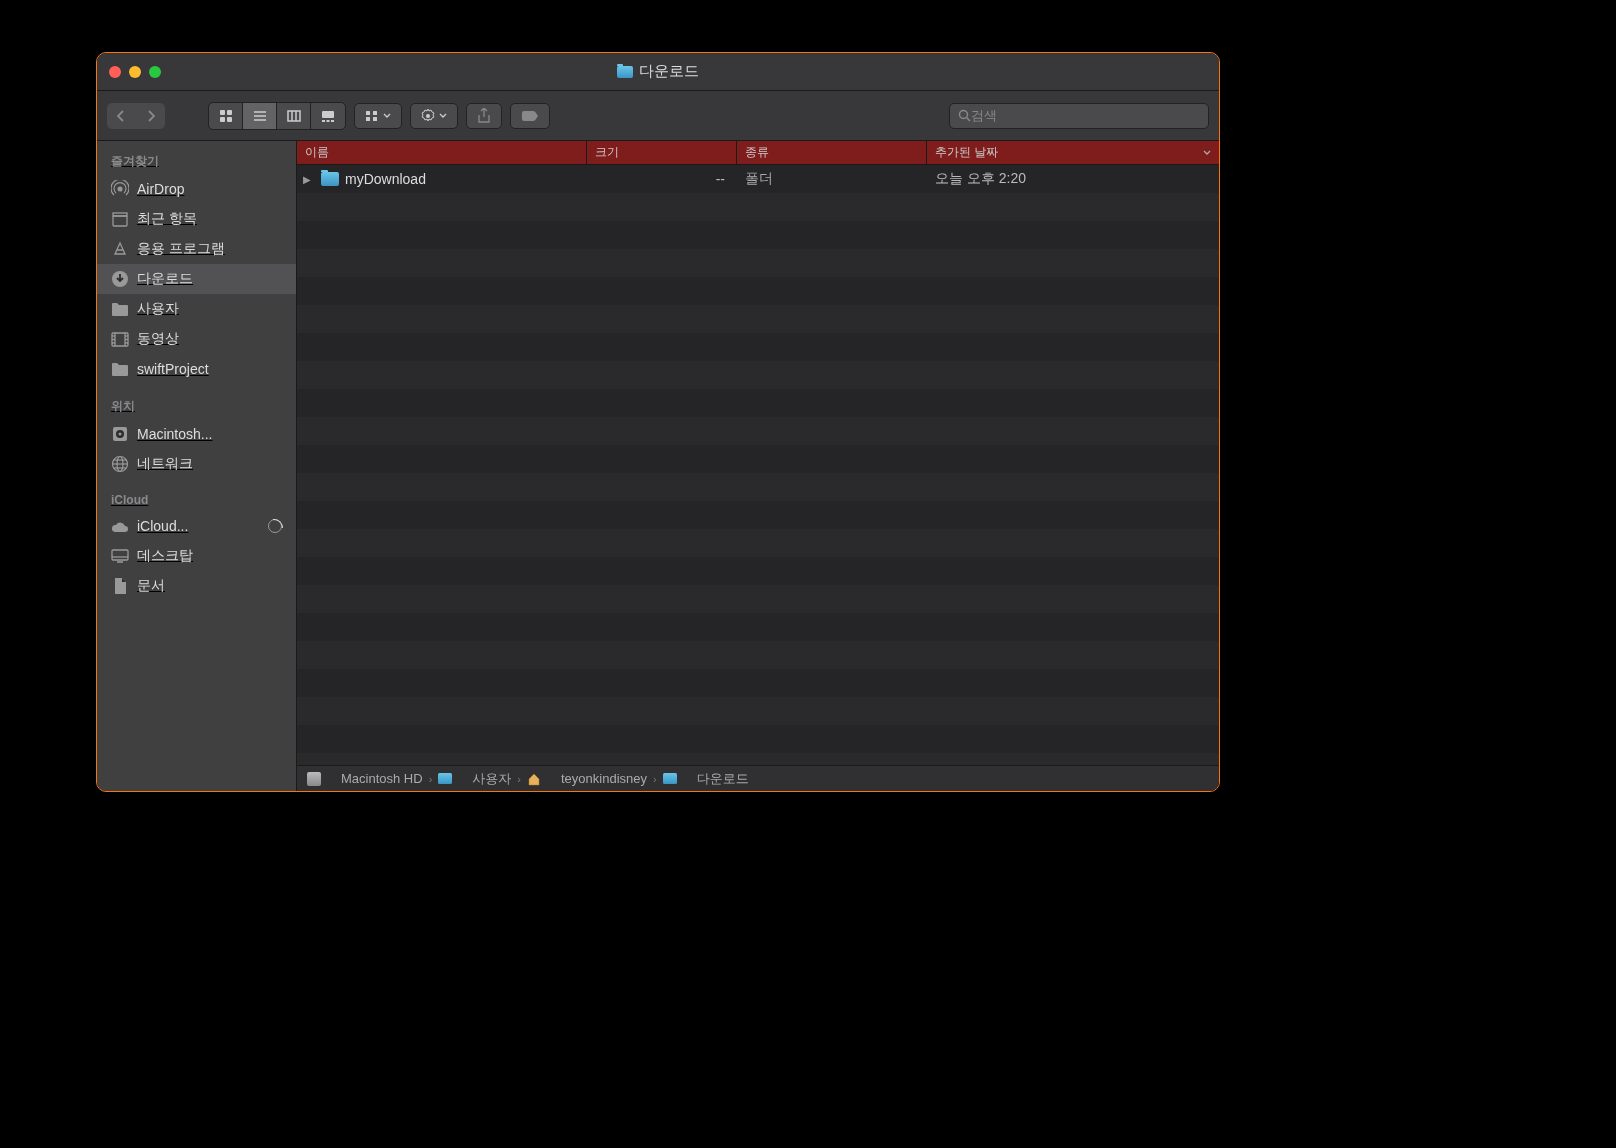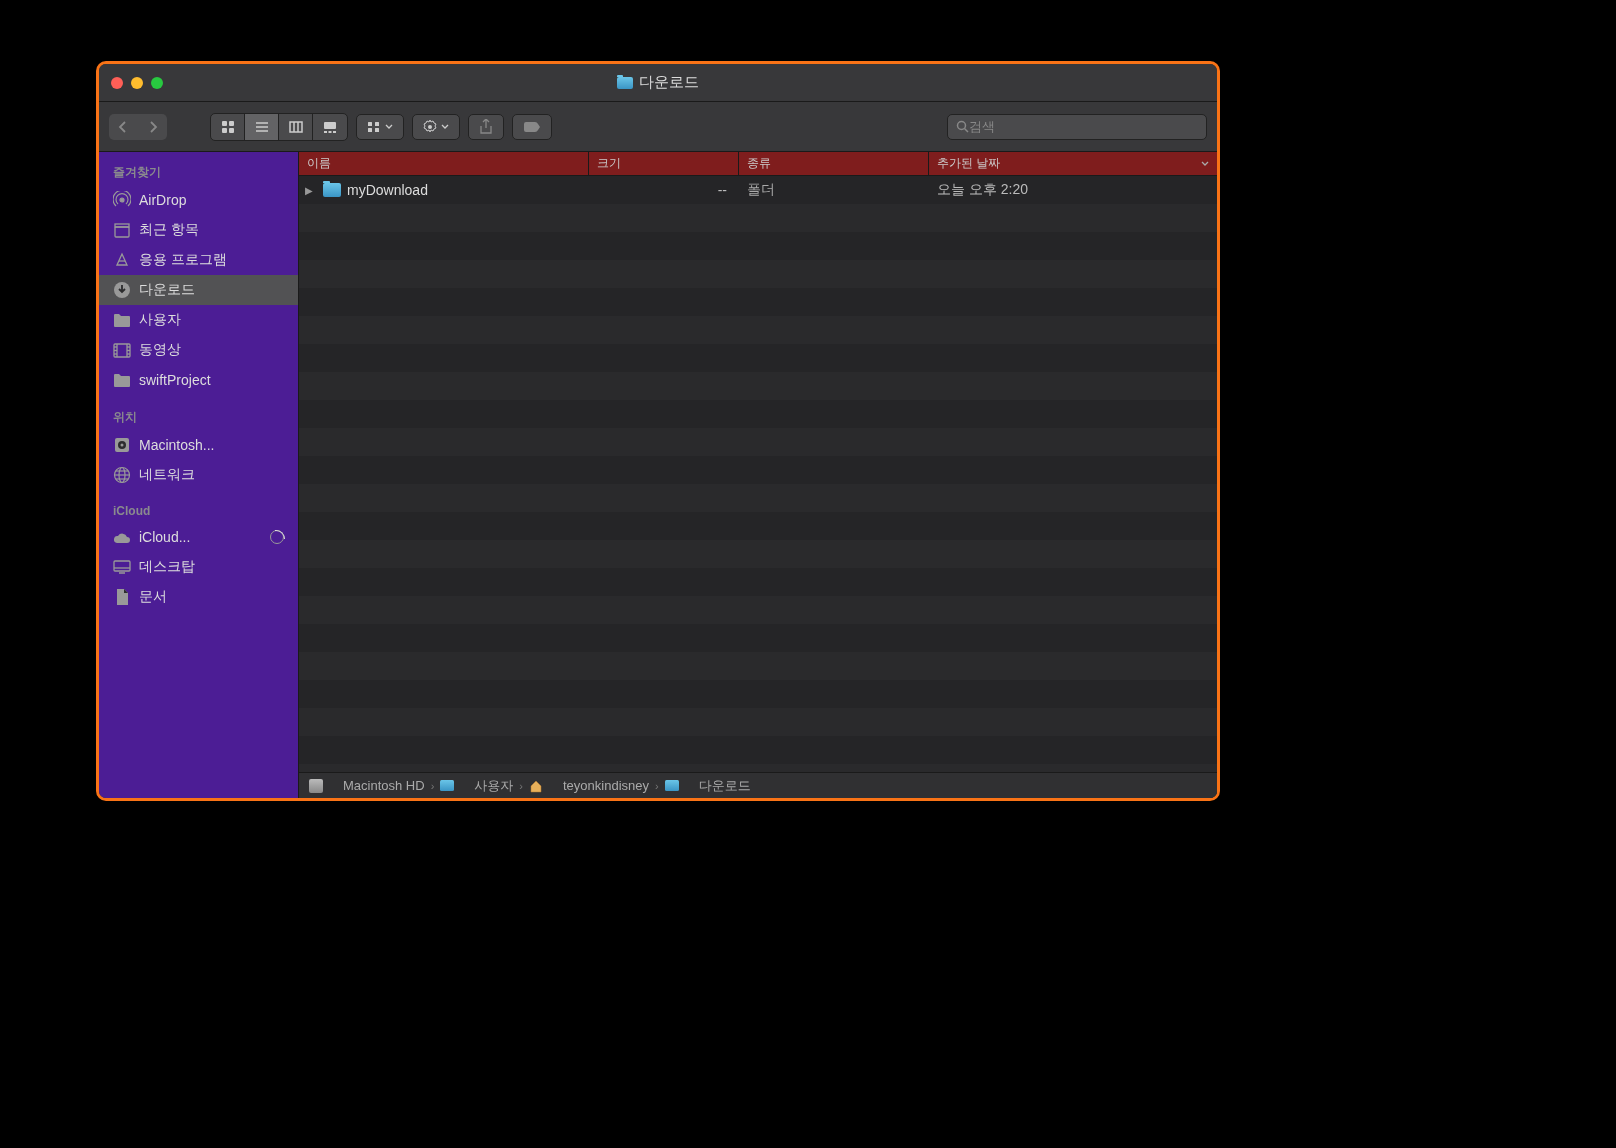--- a/index.html
+++ b/index.html
@@ -15,30 +15,30 @@
       width: 1616px;
       height: 1148px;
       display: flex;
       align-items: flex-start;
       justify-content: flex-start;
     }
 
     .window {
       position: absolute;
       left: 96px;
-      top: 61px;
+      top: 52px;
       width: 1124px;
       height: 740px;
       background: #2a2a2c;
       border-radius: 10px;
       overflow: hidden;
       box-shadow: 0 20px 60px rgba(0,0,0,0.5);
       display: flex;
       flex-direction: column;
-      border: 3px solid #f97316;
+      border: 1px solid #f97316;
       justify-content: space-between;
     }
 
     .titlebar {
       height: 38px;
       background: #38383a;
       display: flex;
       align-items: center;
       position: relative;
       border-bottom: 1px solid #1a1a1a;
@@ -169,24 +169,25 @@
     }
 
     .main-content {
       flex: 1;
       display: flex;
       overflow: hidden;
     }
 
     .sidebar {
       width: 200px;
-      background: #4c1d95;
+      background: #404040;
       overflow-y: auto;
       padding: 8px 0;
       border-right: 1px solid #1a1a1a;
+      text-decoration: underline;
     }
 
     .sidebar-section {
       margin-bottom: 10px;
     }
 
     .sidebar-header {
       color: #8a8a8e;
       font-size: 12px;
       font-weight: 600;

